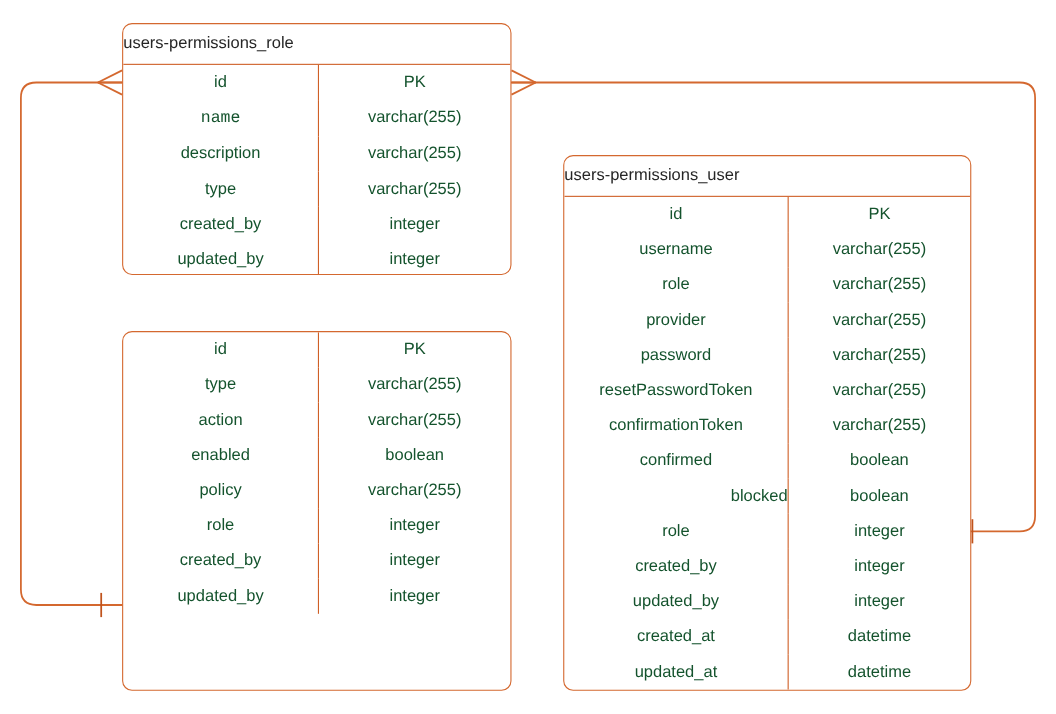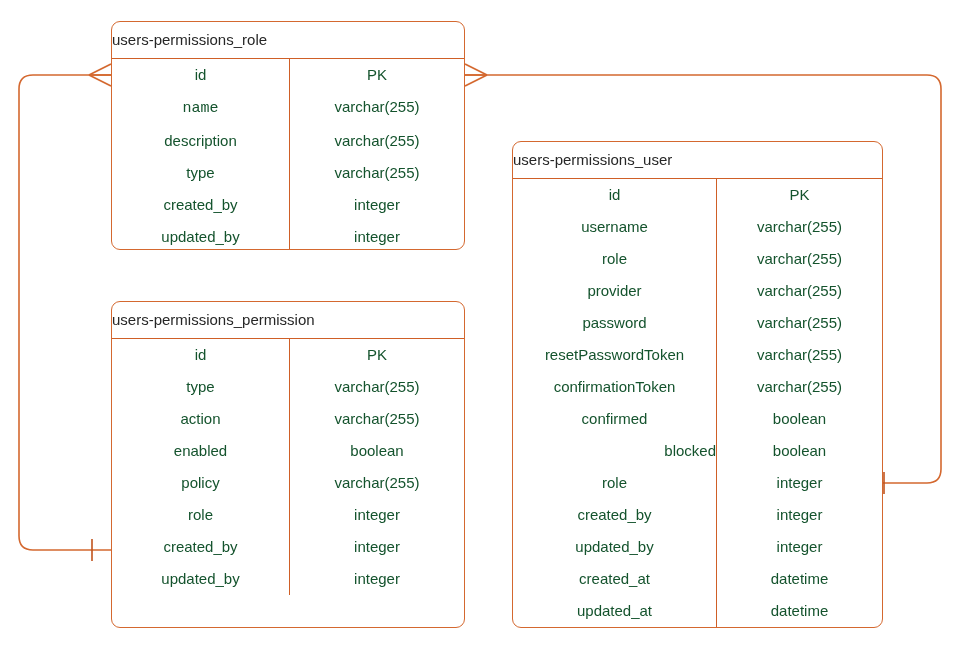--- a/index.html
+++ b/index.html
@@ -114,21 +114,20 @@
             <div class="field-name" style="width: 177px;">created_by</div>
             <div class="field-type">integer</div>
           </div>
           <div class="field-row">
             <div class="field-name" style="width: 177px;">updated_by</div>
             <div class="field-type">integer</div>
           </div>
         </div>
       </div>
       <div class="entity" style="left: 111px; top: 301px; width: 354px; height: 327px;">
-        <div class="entity-title">users-permissions_permission</div>
         <div class="entity-body">
           <div class="field-row">
             <div class="field-name" style="width: 177px;">id</div>
             <div class="field-type">PK</div>
           </div>
           <div class="field-row">
             <div class="field-name" style="width: 177px;">type</div>
             <div class="field-type">varchar(255)</div>
           </div>
           <div class="field-row">

